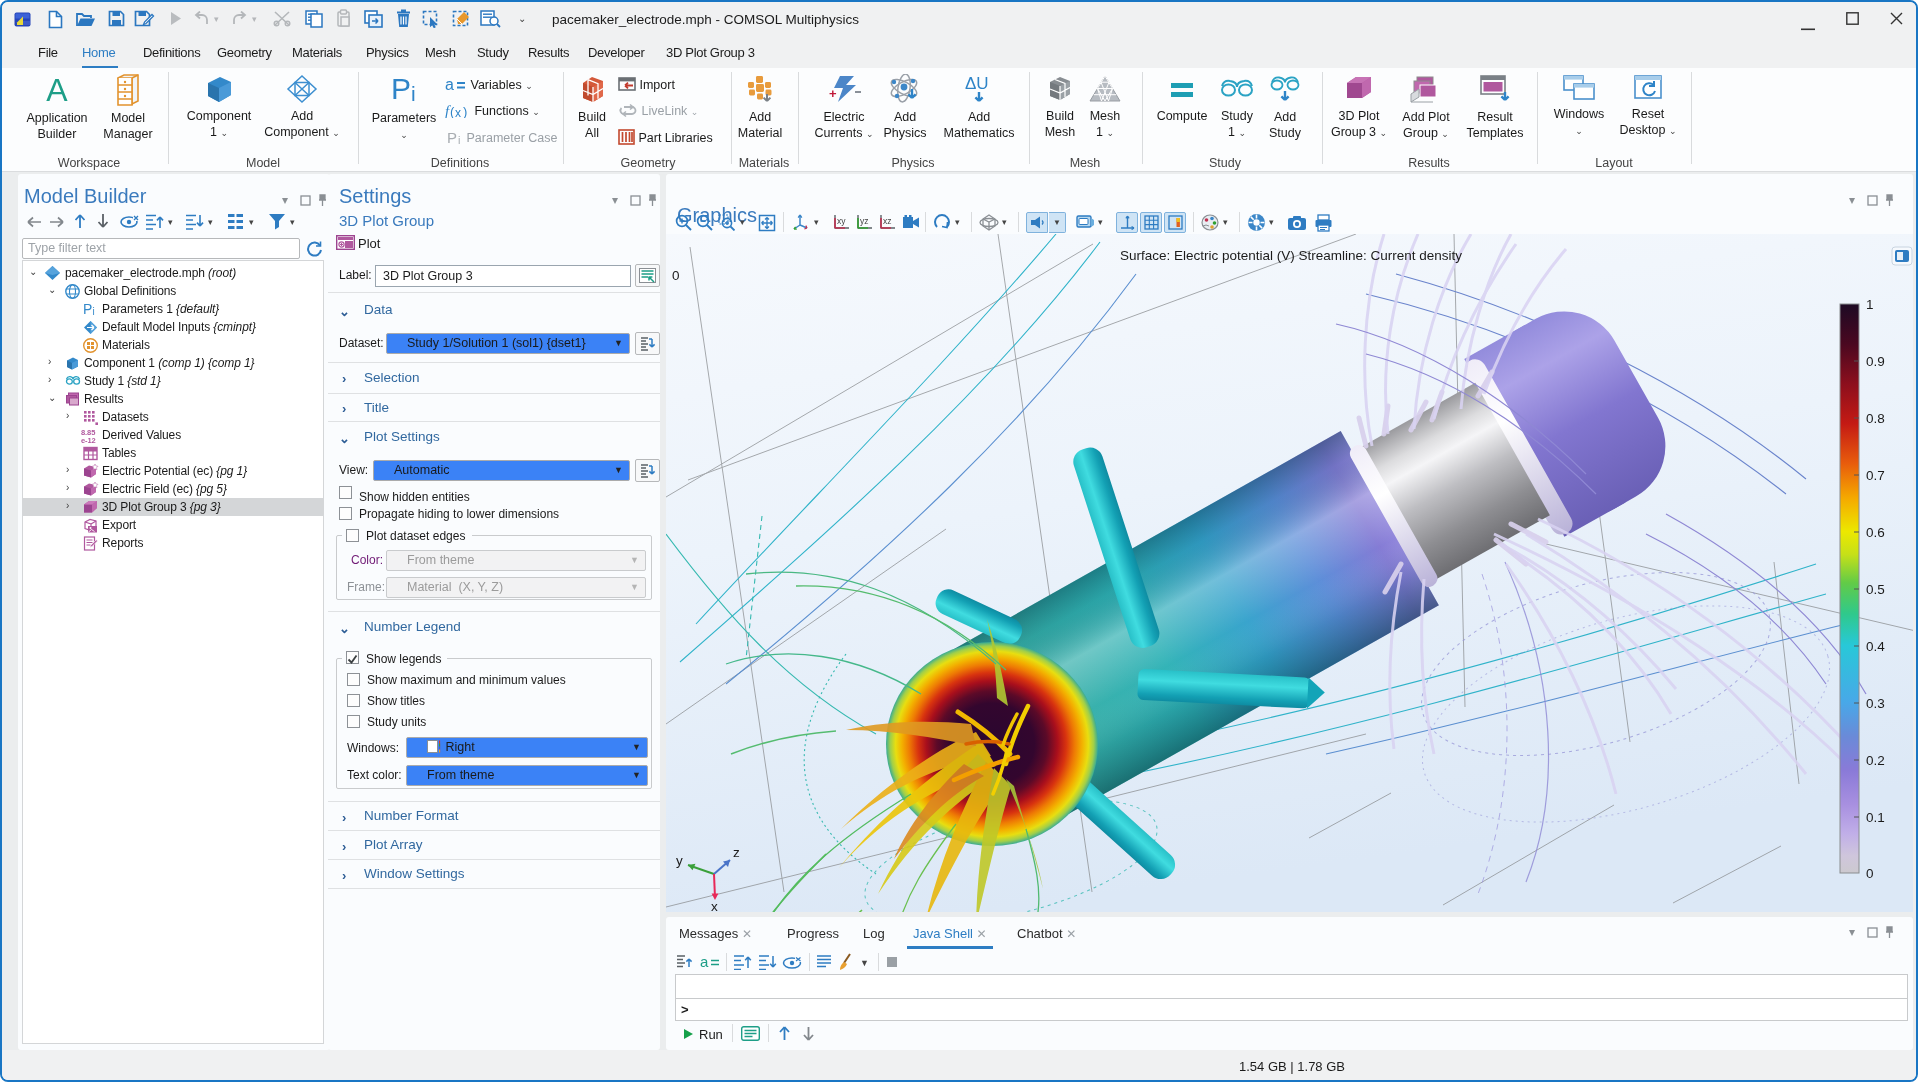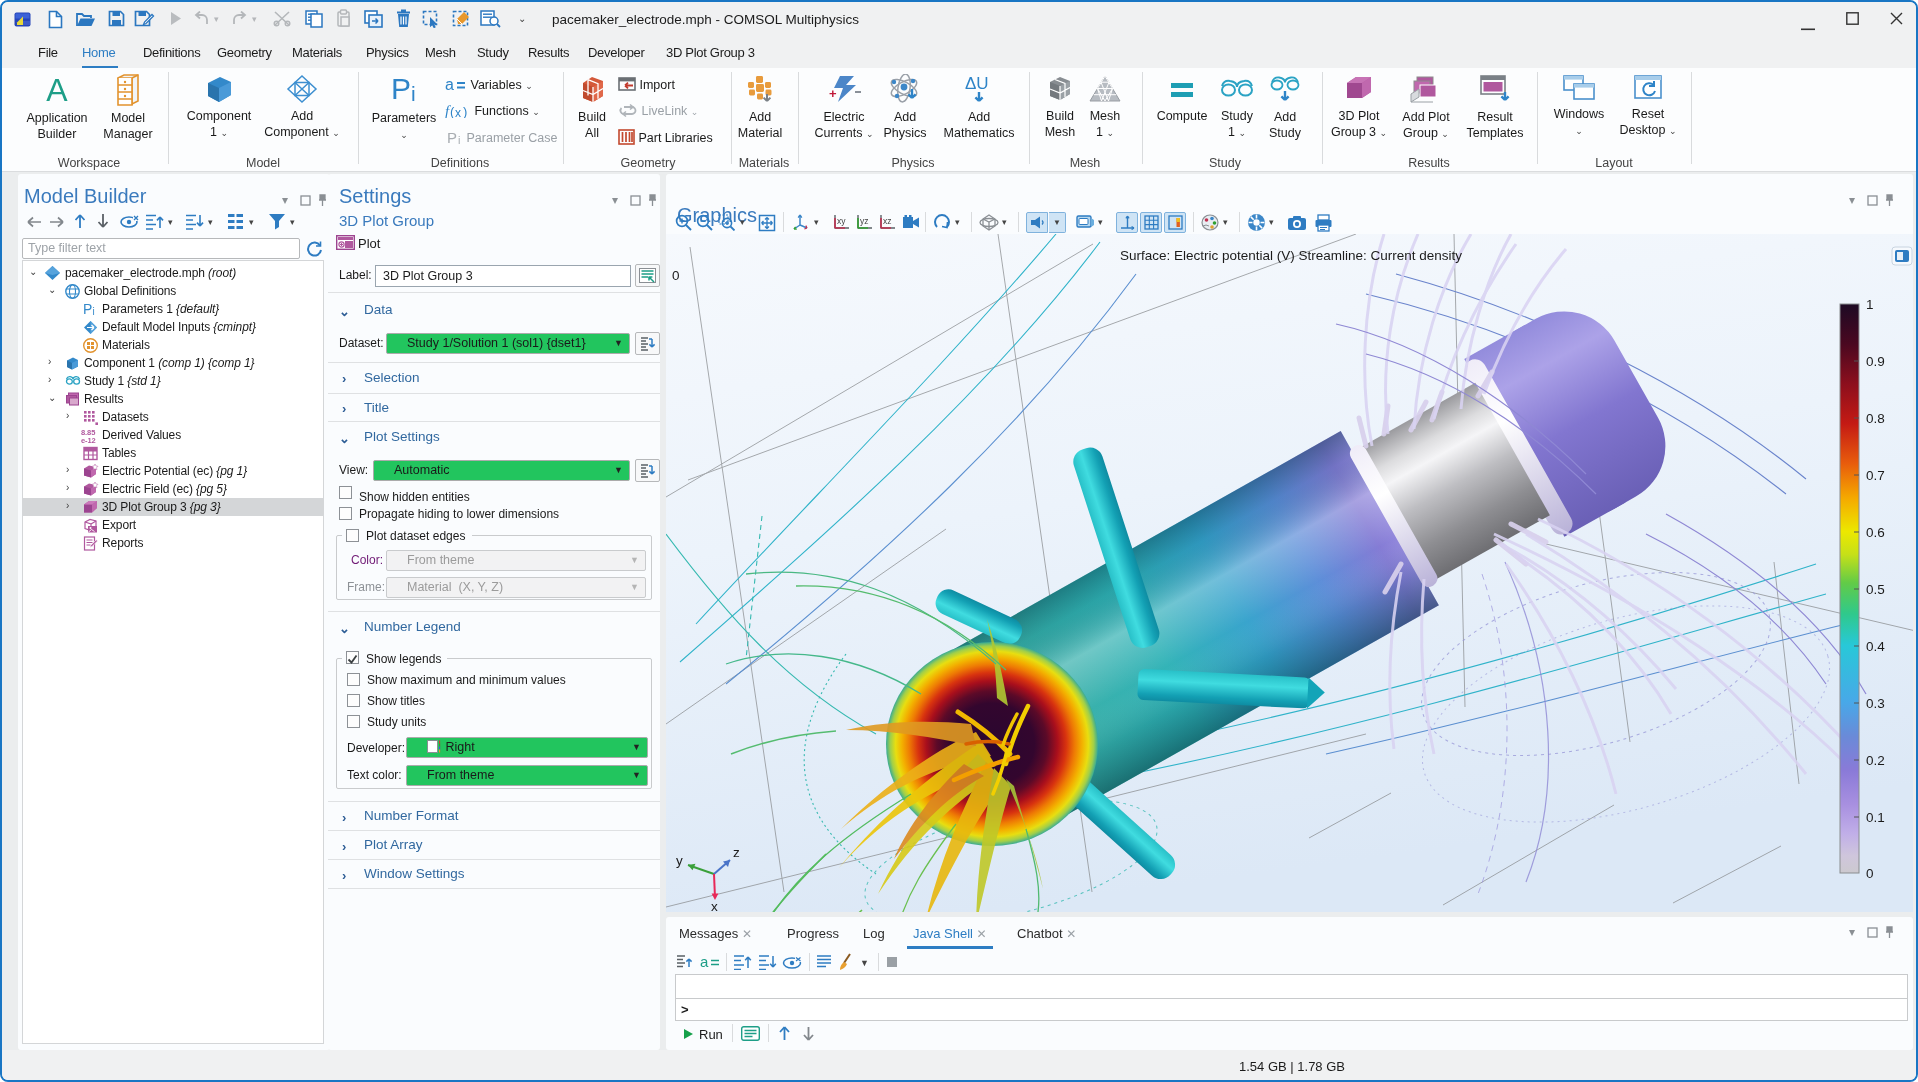--- a/index.html
+++ b/index.html
@@ -38,21 +38,21 @@
 .trow { position:absolute; left:0; width:300px; height:18px; font-size:12px; letter-spacing:-0.1px; color:#1a1a1a; white-space:nowrap; }
 .trow i { }
 .chev { position:absolute; font-size:10px; color:#3c3c3c; top:2px; }
 .ticon { position:absolute; top:2px; }
 .tlabel { position:absolute; top:1.5px; }
 
 #stpanel { left:326px; top:172px; width:332px; height:876px; }
 .sechead { position:absolute; font-size:13.5px; font-weight:normal; color:#31689f; }
 .schev { position:absolute; font-size:13px; color:#2d5d95; font-weight:bold; }
 .slabel { position:absolute; font-size:12px; color:#1a1a1a; }
-.combo { position:absolute; height:21px; background:#22c55e; border:1px solid #ababab; border-radius:2px; font-size:12.5px; color:#1a1a1a; line-height:19px; }
+.combo { position:absolute; height:21px; background:#3b82f6; border:1px solid #ababab; border-radius:2px; font-size:12.5px; color:#1a1a1a; line-height:19px; }
 .combo .arr { position:absolute; right:6px; top:0px; font-size:9px; color:#222; }
 .combod { background:#f2f2f3; border-color:#c9cbcd; color:#9b9b9b; }
 .combod .arr { color:#b5b5b5; }
 .sep { position:absolute; left:0px; width:332px; height:1px; background:#dfe1e3; }
 .cb { position:absolute; width:13px; height:13px; background:#fdfdfd; border:1px solid #8d9196; }
 .sbtn { position:absolute; width:25px; height:23px; background:#f7f8f9; border:1px solid #b6b8ba; border-radius:2px; }
 .groupbox { position:absolute; border:1px solid #c9cbcd; border-radius:2px; }
 
 #grpanel { left:664px; top:172px; width:1247px; height:738px; }
 
@@ -635,21 +635,21 @@
     <div class="cb" style="left:18px;top:477px"><svg width="13" height="13" viewBox="0 0 13 13" style="margin:-1px 0 0 -1px">
           <path d="M2.5 6.5 L5.5 9.5 L10.5 2.5" fill="none" stroke="#3c4042" stroke-width="1.8"></path>
         </svg></div>
     <div class="slabel" style="left:38px;top:478px">Show legends</div>
     <div class="cb" style="left:19px;top:499px"></div>
     <div class="slabel" style="left:39px;top:499px">Show maximum and minimum values</div>
     <div class="cb" style="left:19px;top:520px"></div>
     <div class="slabel" style="left:39px;top:520px">Show titles</div>
     <div class="cb" style="left:19px;top:541px"></div>
     <div class="slabel" style="left:39px;top:541px">Study units</div>
-    <div class="slabel" style="left:19px;top:567px">Developer:</div>
+    <div class="slabel" style="left:19px;top:567px">Windows:</div>
     <div class="combo" style="left:78px;top:563px;width:242px;padding-left:20px"><svg width="15" height="13" viewBox="0 0 15 13" style="vertical-align:-2px">
           <rect x="0.5" y="0.5" width="10" height="12" fill="#fff" stroke="#8a8f94"></rect>
           <rect x="12" y="0.5" width="1.1" height="12" fill="#e03030"></rect>
           <rect x="12" y="3.5" width="1.1" height="3" fill="#30a030"></rect>
           <rect x="12" y="6.5" width="1.1" height="3" fill="#3060e0"></rect>
           <rect x="12" y="9.5" width="1.1" height="3" fill="#e0a030"></rect>
         </svg> Right<span class="arr">▼</span></div>
     <div class="slabel" style="left:19px;top:594px">Text color:</div>
     <div class="combo" style="left:78px;top:591px;width:242px;padding-left:20px">From theme<span class="arr">▼</span></div>
     <div class="sep" style="top:627px"></div>

